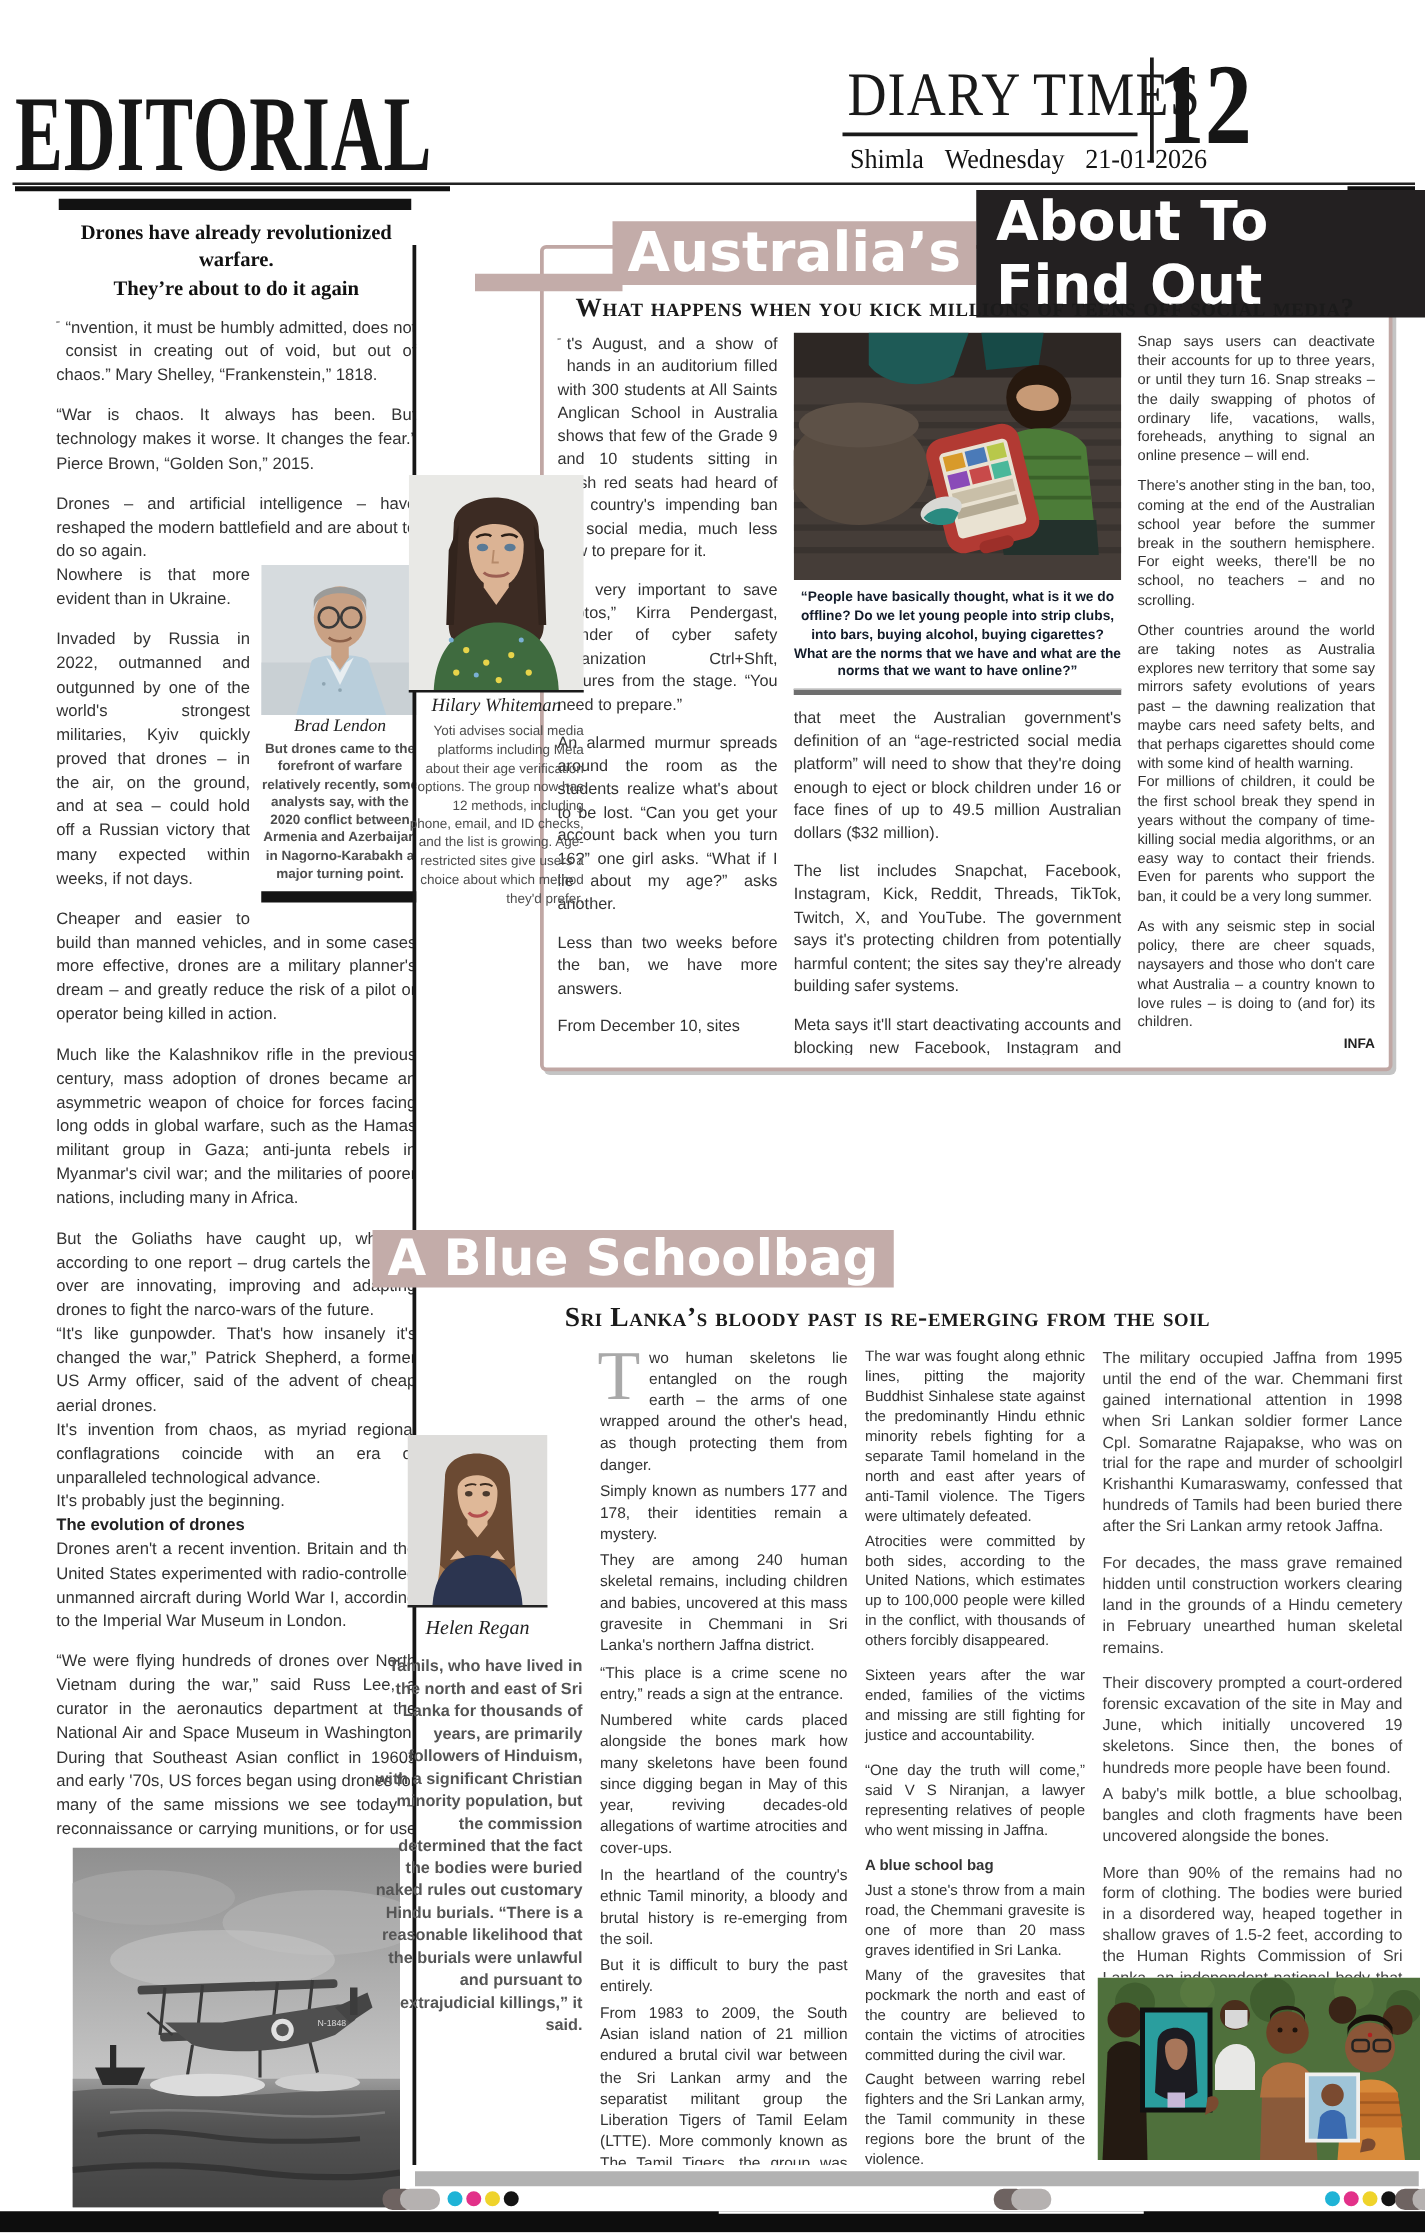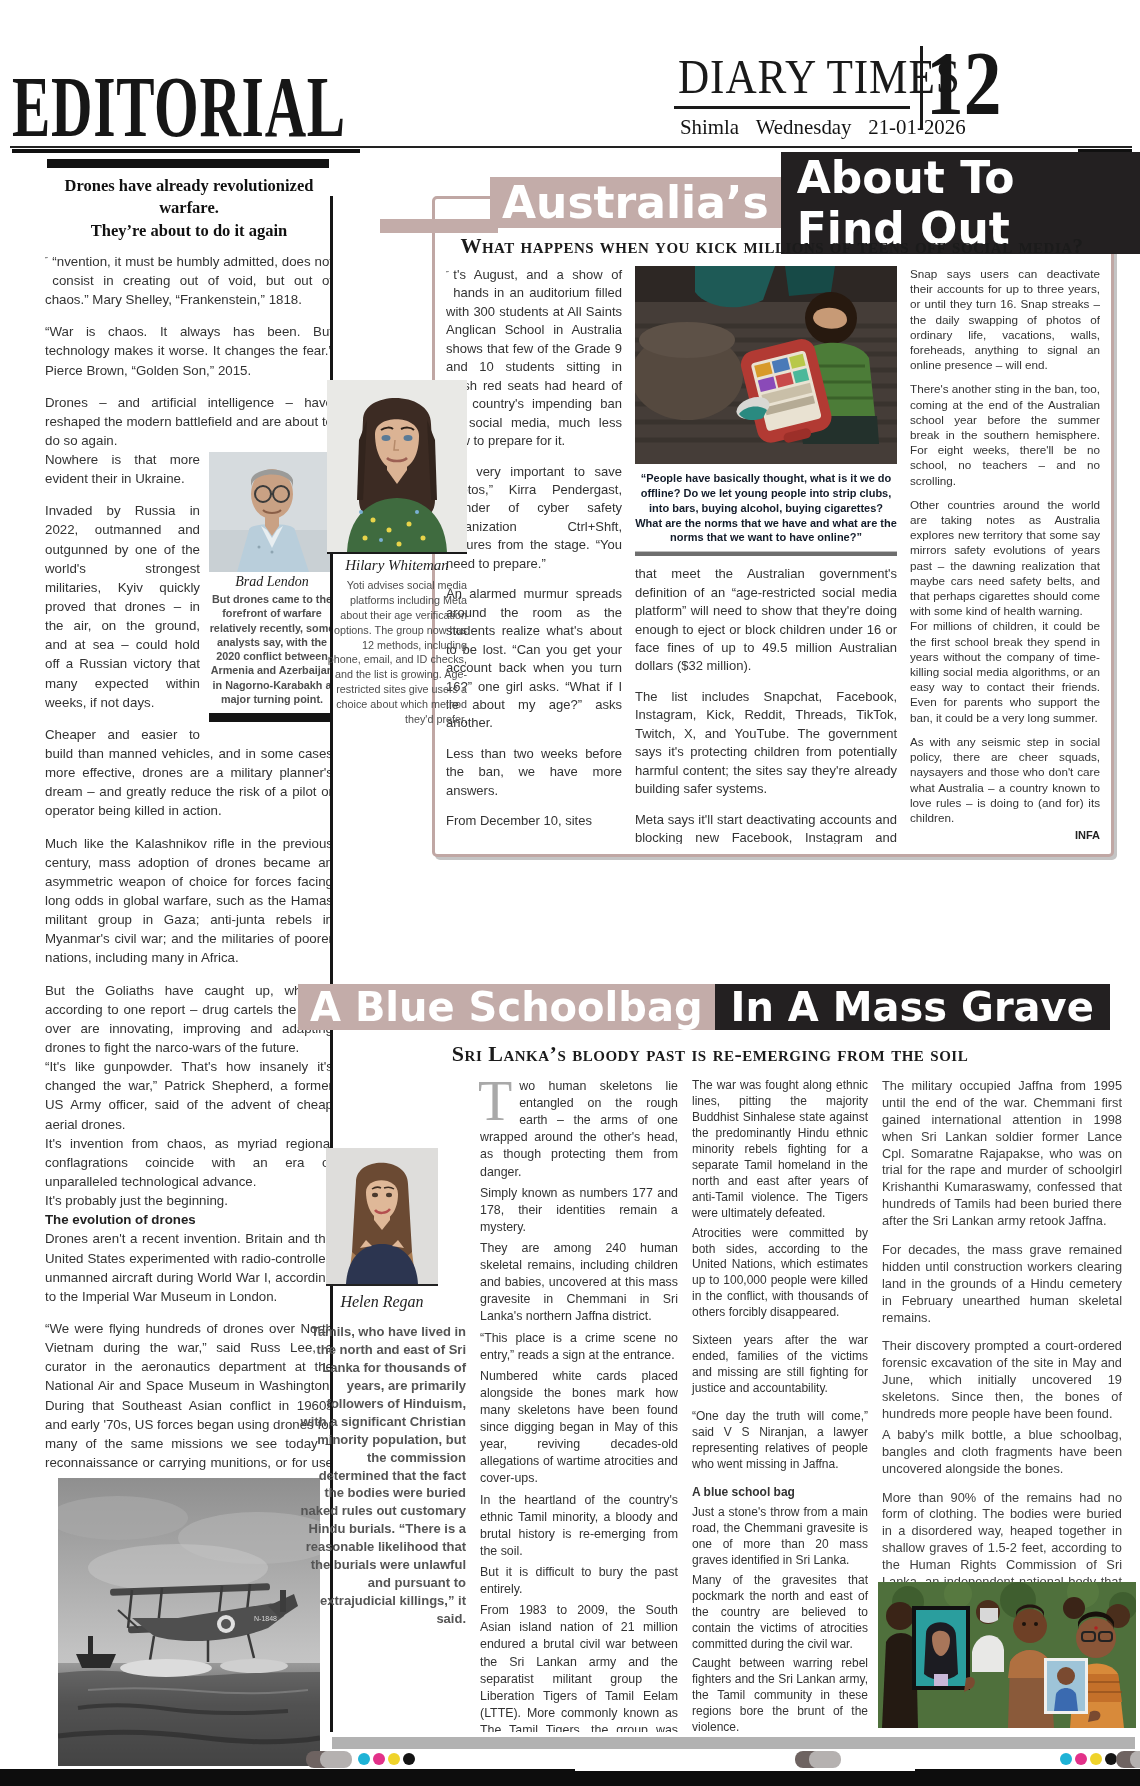--- a/index.html
+++ b/index.html
@@ -164,21 +164,21 @@
         <line x1="62" y1="42" x2="64" y2="42" stroke="#3a3a3a" stroke-width="2"></line>
         <path d="M54 58 C58 62 68 62 72 58" fill="none" stroke="#8a5f48" stroke-width="2"></path>
         <circle cx="50" cy="95" r="1.5" fill="#8ea5b2"></circle>
           <circle cx="63" cy="100" r="1.5" fill="#8ea5b2"></circle>
       </svg>
       <div class="fig-name">Brad Lendon</div>
       <div class="fig-cap">But drones came to the forefront of warfare relatively recently, some analysts say, with the 2020 conflict between Armenia and Azerbaijan in Nagorno-Karabakh a major turning point.</div>
       <div class="fig-bar"></div>
     </div>
 
-    <p class="bp">Nowhere is that more evident their in Ukraine.</p>
+    <p class="bp">Nowhere is that more evident than in Ukraine.</p>
     <p class="bp">Invaded by Russia in 2022, outmanned and outgunned by one of the world's strongest militaries, Kyiv quickly proved that drones – in the air, on the ground, and at sea – could hold off a Russian victory that many expected within weeks, if not days.</p>
     <p class="bp">Cheaper and easier to build than manned vehicles, and in some cases more effective, drones are a military planner's dream – and greatly reduce the risk of a pilot or operator being killed in action.</p>
     <p class="bp" style="clear:both">Much like the Kalashnikov rifle in the previous century, mass adoption of drones became an asymmetric weapon of choice for forces facing long odds in global warfare, such as the Hamas militant group in Gaza; anti-junta rebels in Myanmar's civil war; and the militaries of poorer nations, including many in Africa.</p>
     <p class="bp tight">But the Goliaths have caught up, while – according to one report – drug cartels the world over are innovating, improving and adapting drones to fight the narco-wars of the future.</p>
     <p class="bp tight">“It's like gunpowder. That's how insanely it's changed the war,” Patrick Shepherd, a former US Army officer, said of the advent of cheap aerial drones.</p>
     <p class="bp tight">It's invention from chaos, as myriad regional conflagrations coincide with an era of unparalleled technological advance.</p>
     <p class="bp tight">It's probably just the beginning.</p>
     <p class="bp tight subhead">The evolution of drones</p>
     <p class="bp">Drones aren't a recent invention. Britain and the United States experimented with radio-controlled unmanned aircraft during World War I, according to the Imperial War Museum in London.</p>
     <p class="bp">“We were flying hundreds of drones over North Vietnam during the war,” said Russ Lee, a curator in the aeronautics department at the National Air and Space Museum in Washington. During that Southeast Asian conflict in 1960s and early '70s, US forces began using drones for many of the same missions we see today – reconnaissance or carrying munitions, or for use as decoys and psy-ops platforms, according to the Imperial War Museum.</p>
@@ -329,21 +329,20 @@
         </g>
       <path d="M30 120 L32 60 L40 40 L36 120 Z" fill="#32241d"></path>
       <path d="M110 120 L108 60 L100 40 L104 120 Z" fill="#32241d"></path>
     </svg>
     <div class="hilary-name">Hilary Whiteman</div>
     <div class="hilary-cap">Yoti advises social media platforms including Meta about their age verification options. The group now has 12 methods, including phone, email, and ID checks, and the list is growing. Age-restricted sites give users a choice about which method they'd prefer.</div>
   </div>
 
   <div class="banner sl-banner">
     <div class="b-left">A Blue Schoolbag</div>
-    <div class="b-right">In A Mass Grave</div>
   </div>
   <div class="sub-line sl-sub">Sri Lanka’s bloody past is re-emerging from the soil</div>
 
   <div class="sl-cols">
     <div class="sl-helen">
       <div class="helen-photo-wrap">
         <svg class="helen-photo" viewBox="0 0 112 136" preserveAspectRatio="none">
           <rect width="112" height="136" fill="#dedddb"></rect>
           <path d="M30 34 C30 8 82 8 82 36 L86 104 C86 114 76 118 70 114 L42 114 C36 118 26 114 26 104 Z" fill="#6b4a33"></path>
           <path d="M26 104 L24 120 C30 128 40 126 42 118 Z" fill="#a97c52"></path>

